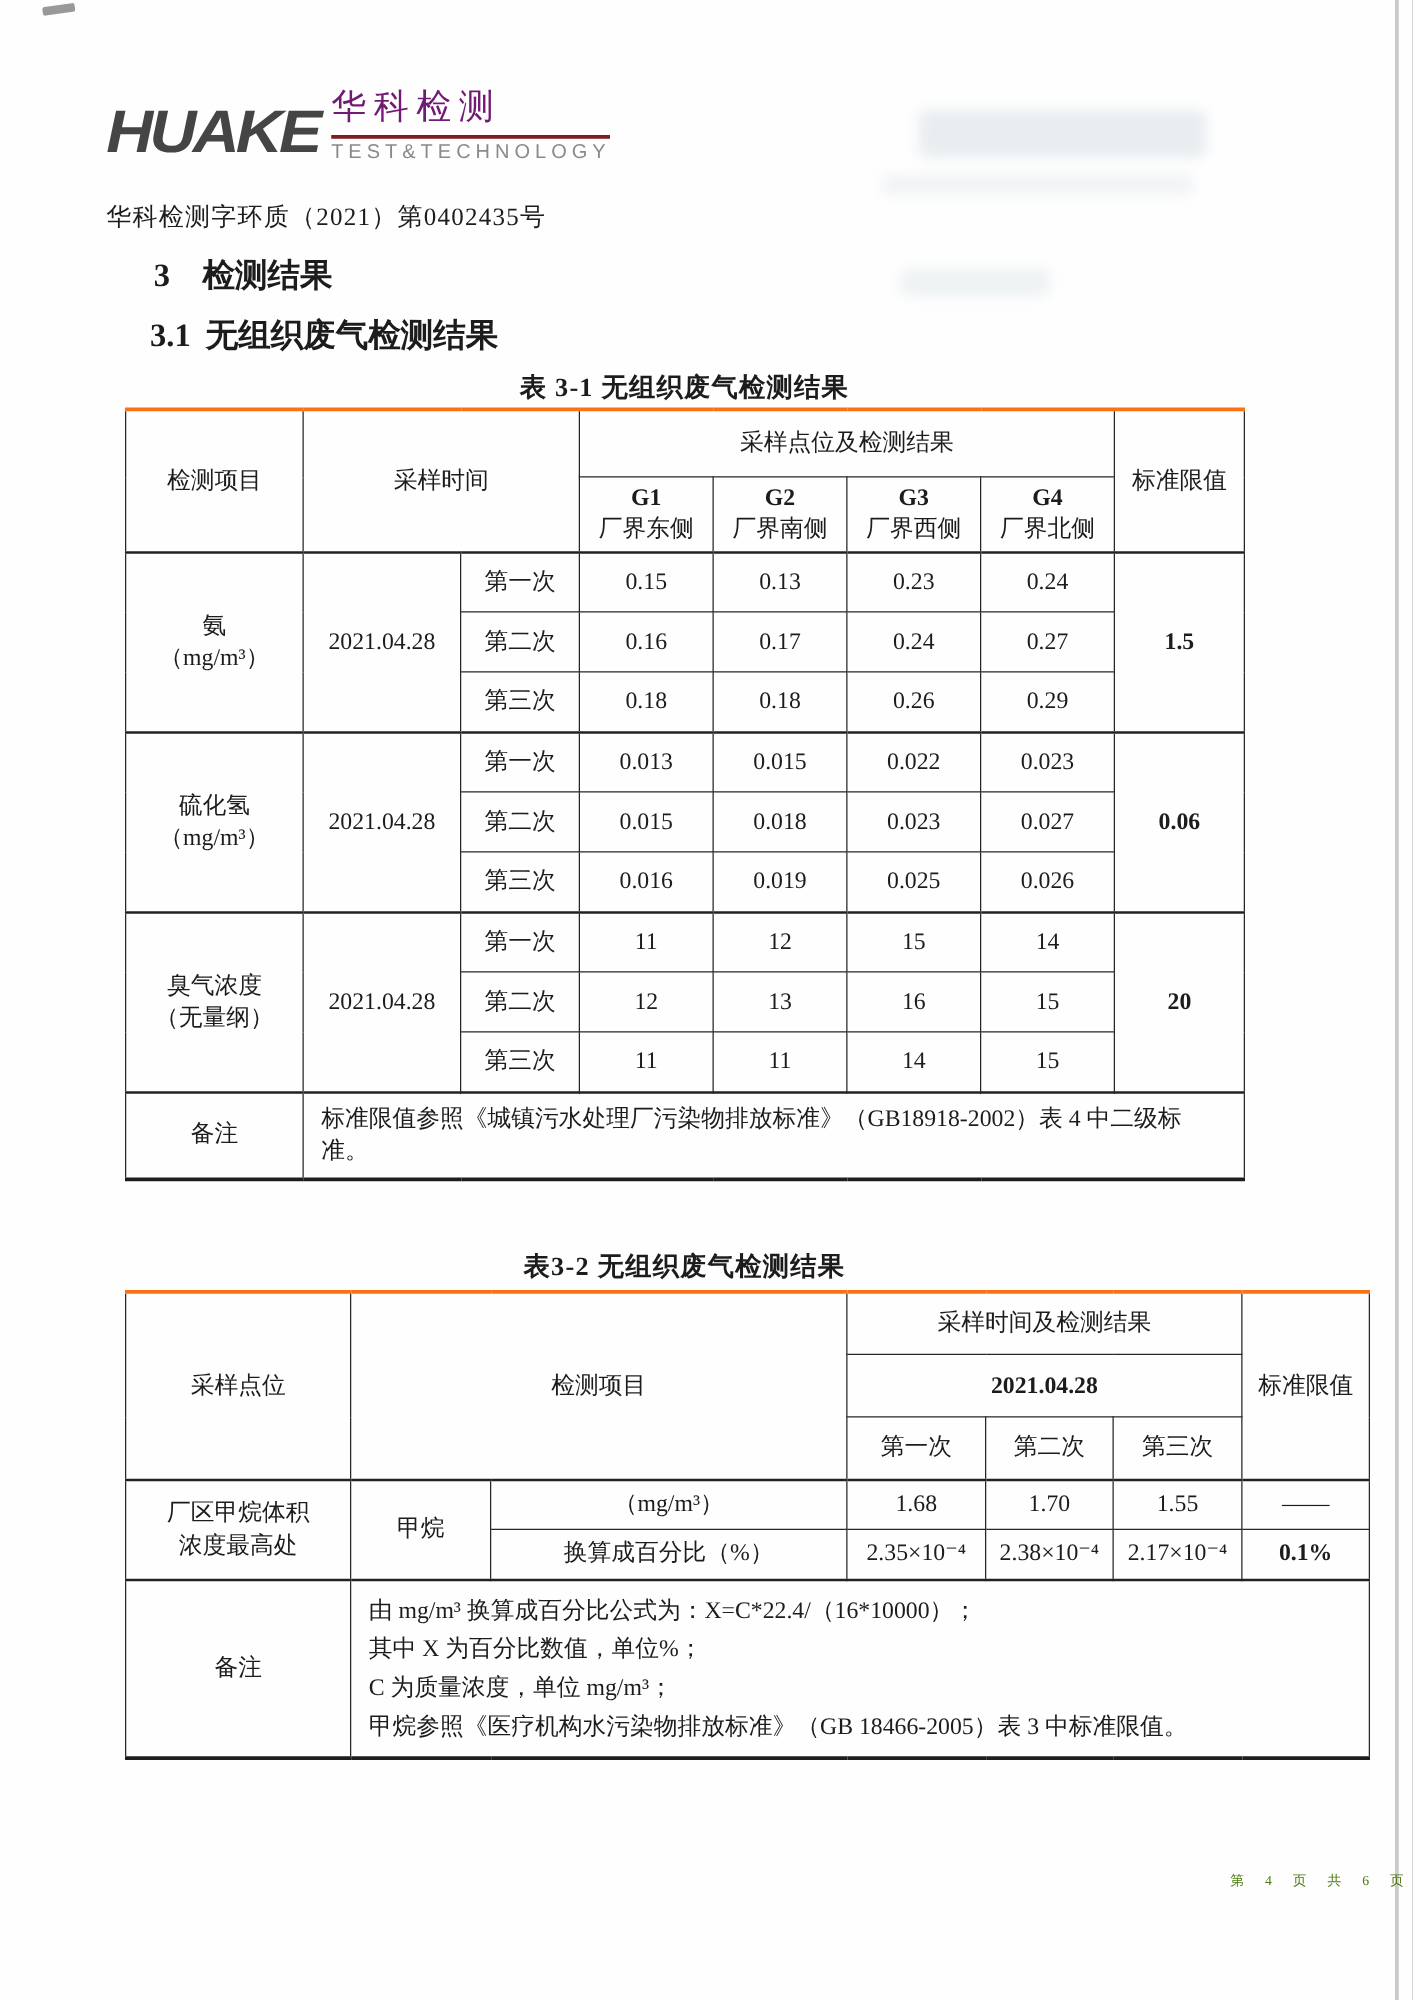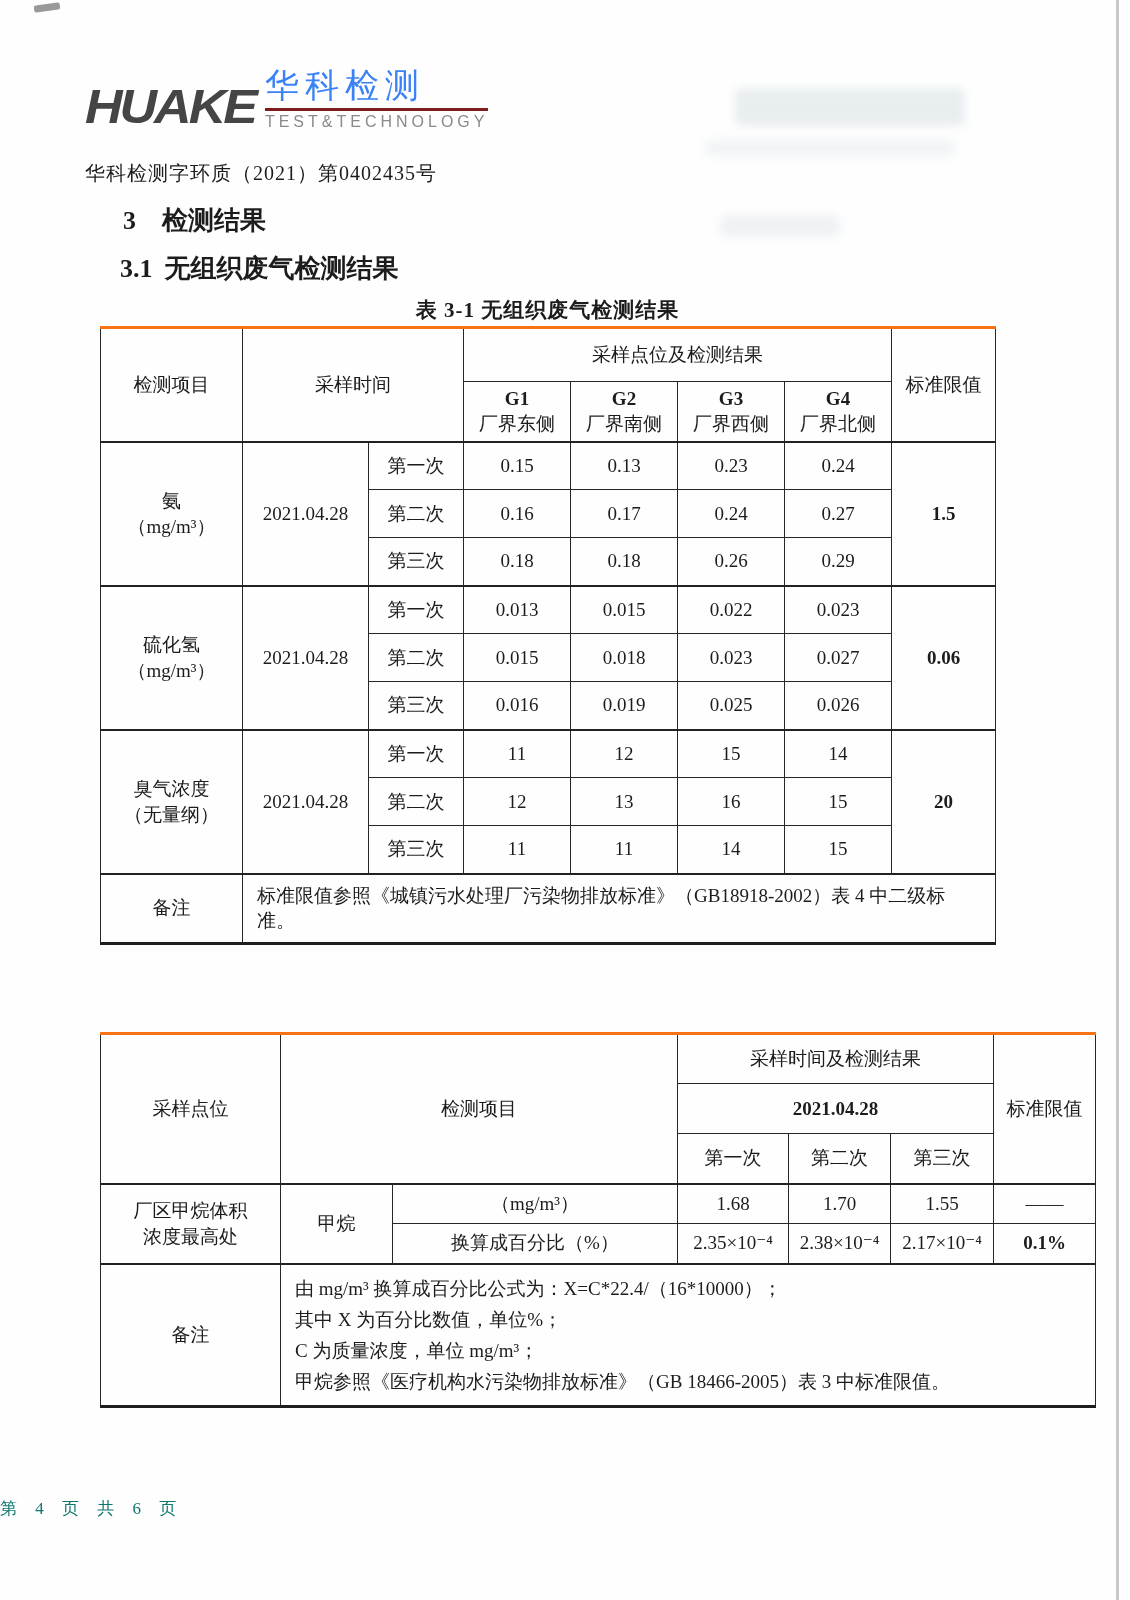--- a/index.html
+++ b/index.html
@@ -18,21 +18,21 @@
 
   
   .logo{position:absolute;left:85px;top:66px;}
   .logo-row{display:flex;align-items:flex-end;}
   .brand{
     font-family:"Liberation Sans","DejaVu Sans",sans-serif;
     font-weight:900;font-style:italic;font-size:52px;line-height:50px;
     letter-spacing:-3px;color:#454545;transform:scaleY(.92);
   }
   .brand-cn-wrap{margin-left:10px;}
-  .brand-cn{font-size:34px;line-height:40px;color:#3b82f6;letter-spacing:6px;font-weight:500;font-family:Liberation Serif, serif;}
+  .brand-cn{font-size:28px;line-height:40px;color:#701a75;letter-spacing:6px;font-weight:500;font-family:Liberation Serif, serif;}
   .tagline{
     font-family:"Liberation Sans","DejaVu Sans",sans-serif;
     font-size:16px;color:#8a8a8a;letter-spacing:4px;margin-top:2px;
     border-top:3px solid #7f1d1d;padding-top:2px;
   }
   .website{
     font-family:"Liberation Sans","DejaVu Sans",sans-serif;
     font-size:21px;color:#5f5f5f;letter-spacing:4px;margin-top:6px;
   }
   .doc-number{position:absolute;left:85px;top:160px;font-size:20px;letter-spacing:1px;}
@@ -64,22 +64,22 @@
   .remark-cell div{line-height:31px;}
   .r1-h1{height:54px;}
   .r1-h2{height:60px;}
   .r1-data{height:48px;}
   .r1-remark{height:46px;}
   .r2-h{height:50px;}
   .r2-data{height:40px;}
   .pt-wrap{display:inline-block;max-width:132px;}
 
   
-  .footer{position:absolute;left:0;top:1497px;width:1130px;text-align:left;
-    font-size:17px;letter-spacing:7px;color:#0f766e;}
+  .footer{position:absolute;left:0;top:1497px;width:1130px;text-align:right;
+    font-size:11px;letter-spacing:7px;color:#4d7c0f;}
 </style>
 </head>
 <body>
 
 <div class="page">
 
   <div class="speck"></div>
   <div class="ghost g1"></div>
   <div class="ghost g2"></div>
   <div class="ghost g3"></div>
@@ -227,20 +227,21 @@
       <td>15</td>
     </tr>
 
     <tr class="group-start outer-bottom r1-remark">
       <td>备注</td>
       <td colspan="7" class="remark-cell">标准限值参照《城镇污水处理厂污染物排放标准》（GB18918-2002）表 4 中二级标准。</td>
     </tr>
   </tbody>
     </table>
 
+  <div class="caption caption2">表3-2 无组织废气检测结果</div>
 
   <table class="tbl tbl2">
     <colgroup>
       <col style="width:180px">
         <col style="width:112px">
         <col style="width:285px">
       <col style="width:111px">
         <col style="width:102px">
         <col style="width:103px">
       <col style="width:102px">

